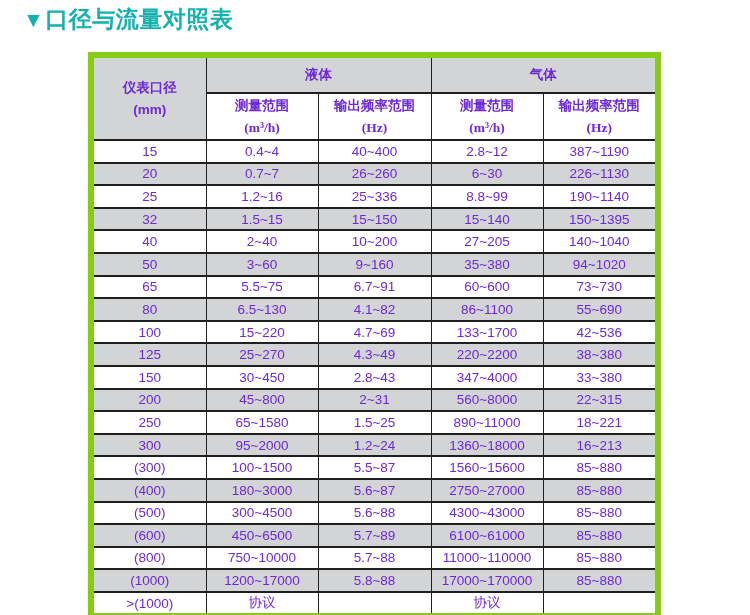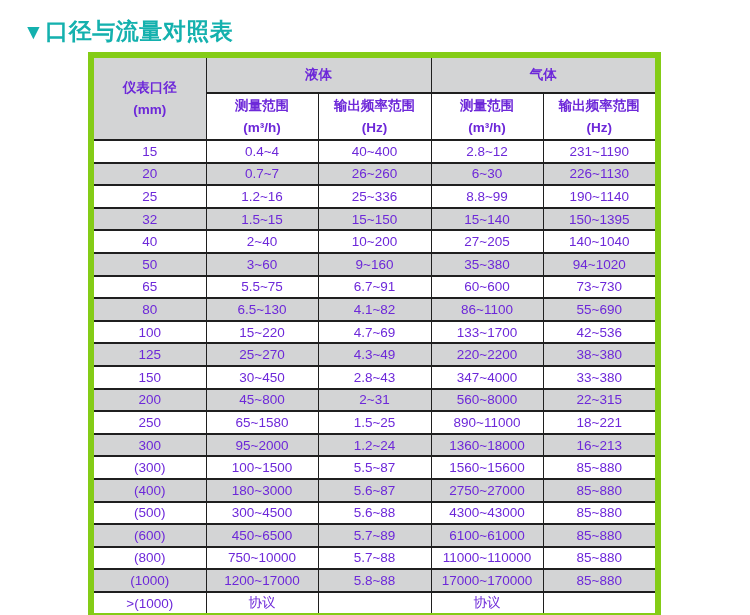--- a/index.html
+++ b/index.html
@@ -10,21 +10,21 @@
   }
   body {
     position: relative;
     width: 750px;
     height: 615px;
     overflow: hidden;
   }
   .page-title {
     position: absolute;
     left: 23px;
-    top: 16px;
+    top: 4px;
     font-size: 23px;
     font-weight: bold;
     color: #14b1ae;
     white-space: nowrap;
     letter-spacing: 0.5px;
   }
   .page-title .marker {
     font-size: 21px;
     margin-right: 1px;
   }
@@ -59,20 +59,21 @@
     height: 34px;
     margin-left: 22px;
   }
   .flow-table .size-th div,
   .flow-table .sub-th div {
     line-height: 22px;
   }
   .flow-table .sub-th {
     height: 45px;
     background: #ffffff;
+    font-family: Liberation Serif, serif;
   }
   .flow-table td {
     height: 20.6px;
     font-size: 13.5px;
     font-weight: normal;
   }
   .flow-table tr.shade td {
     background: #d3d4d5;
   }
 </style>
@@ -118,21 +119,21 @@
         <div>(Hz)</div>
       </th>
     </tr>
   </thead>
   <tbody>
       <tr>
         <td>15</td>
         <td>0.4~4</td>
         <td>40~400</td>
         <td>2.8~12</td>
-        <td>231~1190</td>
+        <td>387~1190</td>
       </tr>
       <tr class="shade">
         <td>20</td>
         <td>0.7~7</td>
         <td>26~260</td>
         <td>6~30</td>
         <td>226~1130</td>
       </tr>
       <tr>
         <td>25</td>

